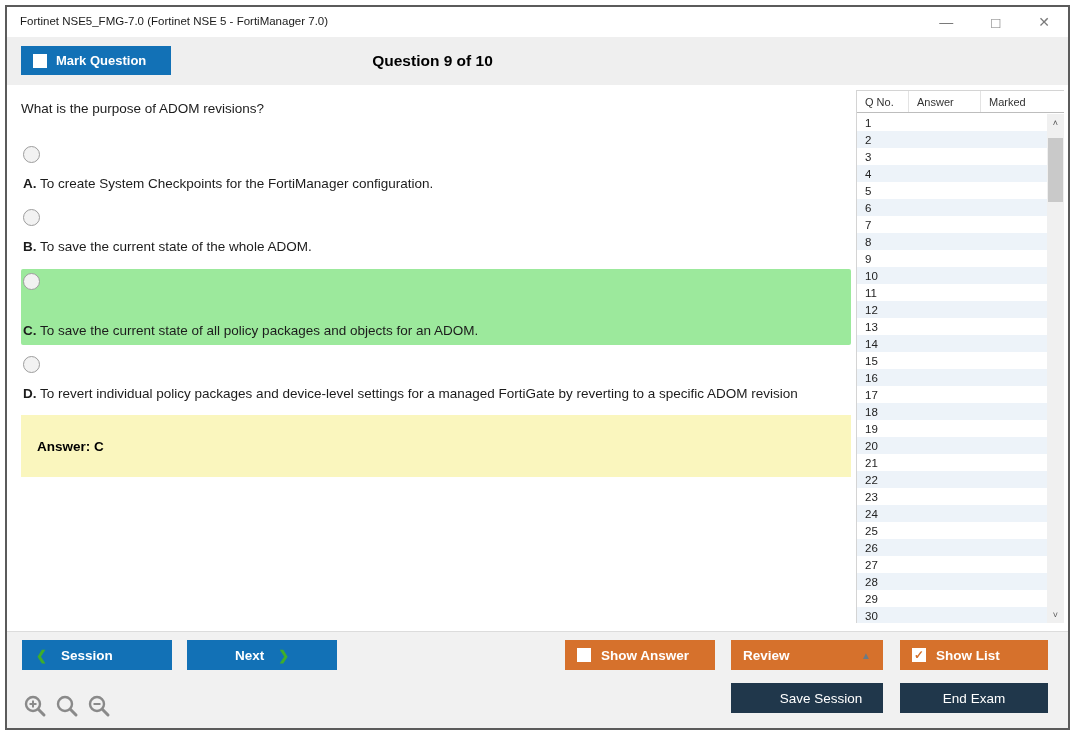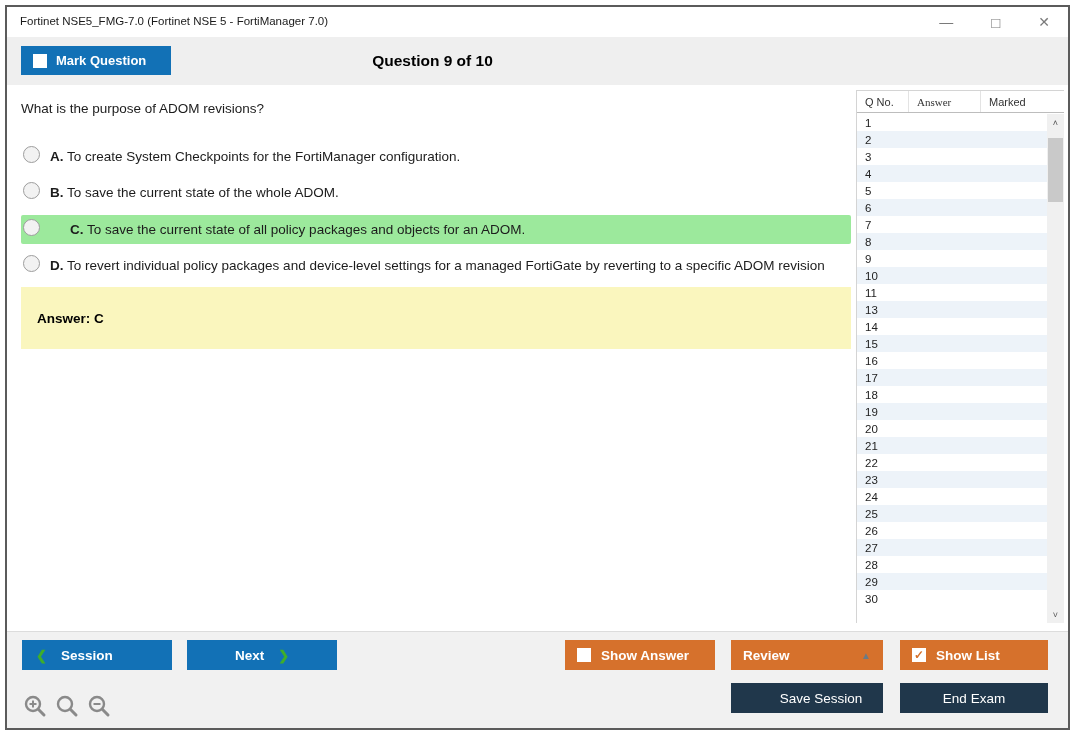--- a/index.html
+++ b/index.html
@@ -19,33 +19,33 @@
               font-weight:bold; font-size:13px; display:flex; align-items:center; gap:9px; padding-left:12px; cursor:pointer; }
   .checkbox { width:14px; height:14px; background:#ffffff; display:inline-flex; align-items:center; justify-content:center;
               font-size:12px; font-weight:bold; flex:0 0 auto; }
   .q-counter { position:absolute; left:0; right:210px; top:0; height:48px; display:flex; align-items:center;
                justify-content:center; font-size:15.5px; font-weight:bold; color:#000; }
 
   
   .content { position:absolute; top:78px; left:0; right:0; bottom:97px; background:#ffffff; }
   .qa-area { position:absolute; left:14px; top:0; width:830px; }
   .question-text { font-size:13.5px; color:#1c1c1c; margin-top:16px; margin-bottom:26px; }
-  .option-row { display:flex; align-items:flex-start; gap:10px; padding:4px 0 4px 2px; margin-bottom:7px; border-radius:2px; }
+  .option-row { display:flex; align-items:flex-start; gap:10px; padding:4px 0 4px 2px; margin-bottom:7px; border-radius:2px;flex-direction:column; }
   .option-row.highlighted { background:#9CE99C;gap:30px; }
   .radio { width:17px; height:17px; border-radius:50%; border:1px solid #9d9d9d; background:#f2f2f2; flex:0 0 auto; margin-top:0px; cursor:pointer; }
   .option-text { font-size:13.5px; color:#1c1c1c; line-height:1.5; padding-top:1px; }
   .option-letter { font-weight:bold; }
   .answer-box { width:830px; height:62px; background:#FAF6BE; display:flex; align-items:center;text-align:right; }
   .answer-text { font-size:13.5px; font-weight:bold; color:#000; padding-left:16px; }
 
   
   .sidebar { position:absolute; top:5px; right:4px; width:208px; bottom:8px; border-left:1px solid #d4d4d4; border-top:1px solid #d4d4d4; background:#fff; }
   .sb-header { display:flex; height:22px; border-bottom:1px solid #bdbdbd; font-size:11px; color:#333; }
   .sb-header > div { display:flex; align-items:center; padding-left:8px; border-right:1px solid #e3e3e3; }
-  .sb-col-q { width:52px; } .sb-col-a { width:72px;font-family:Liberation Serif, serif; } .sb-col-m { width:66px; border-right:none !important; }
+  .sb-col-q { width:52px; } .sb-col-a { width:72px; } .sb-col-m { width:66px; border-right:none !important; }
   .sb-body { position:absolute; top:23px; bottom:0; left:0; right:17px; overflow:hidden; }
   .sb-row { height:17px; display:flex; font-size:11.5px; color:#222; align-items:center; cursor:pointer; }
   .sb-row:nth-child(even) { background:#EDF3F9; }
   .sb-row .cell-q { width:52px; padding-left:8px; }
   .sb-row .cell-a { width:72px; } .sb-row .cell-m { width:50px; }
   .sb-scroll { position:absolute; top:23px; bottom:0; right:0; width:17px; background:#F0F0F0; }
   .sb-arrow { position:absolute; left:0; width:17px; height:17px; display:flex; align-items:center; justify-content:center;
               color:#555; font-size:9px; cursor:pointer; }
   .sb-arrow.up { top:0; } .sb-arrow.down { bottom:0; }
   .sb-thumb { position:absolute; left:1px; top:24px; width:15px; height:64px; background:#C9C9C9; cursor:grab; }
@@ -174,20 +174,25 @@
             <span class="cell-q">10</span>
             <span class="cell-a"></span>
             <span class="cell-m"></span>
           </div>
           <div class="sb-row">
             <span class="cell-q">11</span>
             <span class="cell-a"></span>
             <span class="cell-m"></span>
           </div>
           <div class="sb-row">
+            <span class="cell-q">12</span>
+            <span class="cell-a"></span>
+            <span class="cell-m"></span>
+          </div>
+          <div class="sb-row">
             <span class="cell-q">13</span>
             <span class="cell-a"></span>
             <span class="cell-m"></span>
           </div>
           <div class="sb-row">
             <span class="cell-q">14</span>
             <span class="cell-a"></span>
             <span class="cell-m"></span>
           </div>
           <div class="sb-row">

